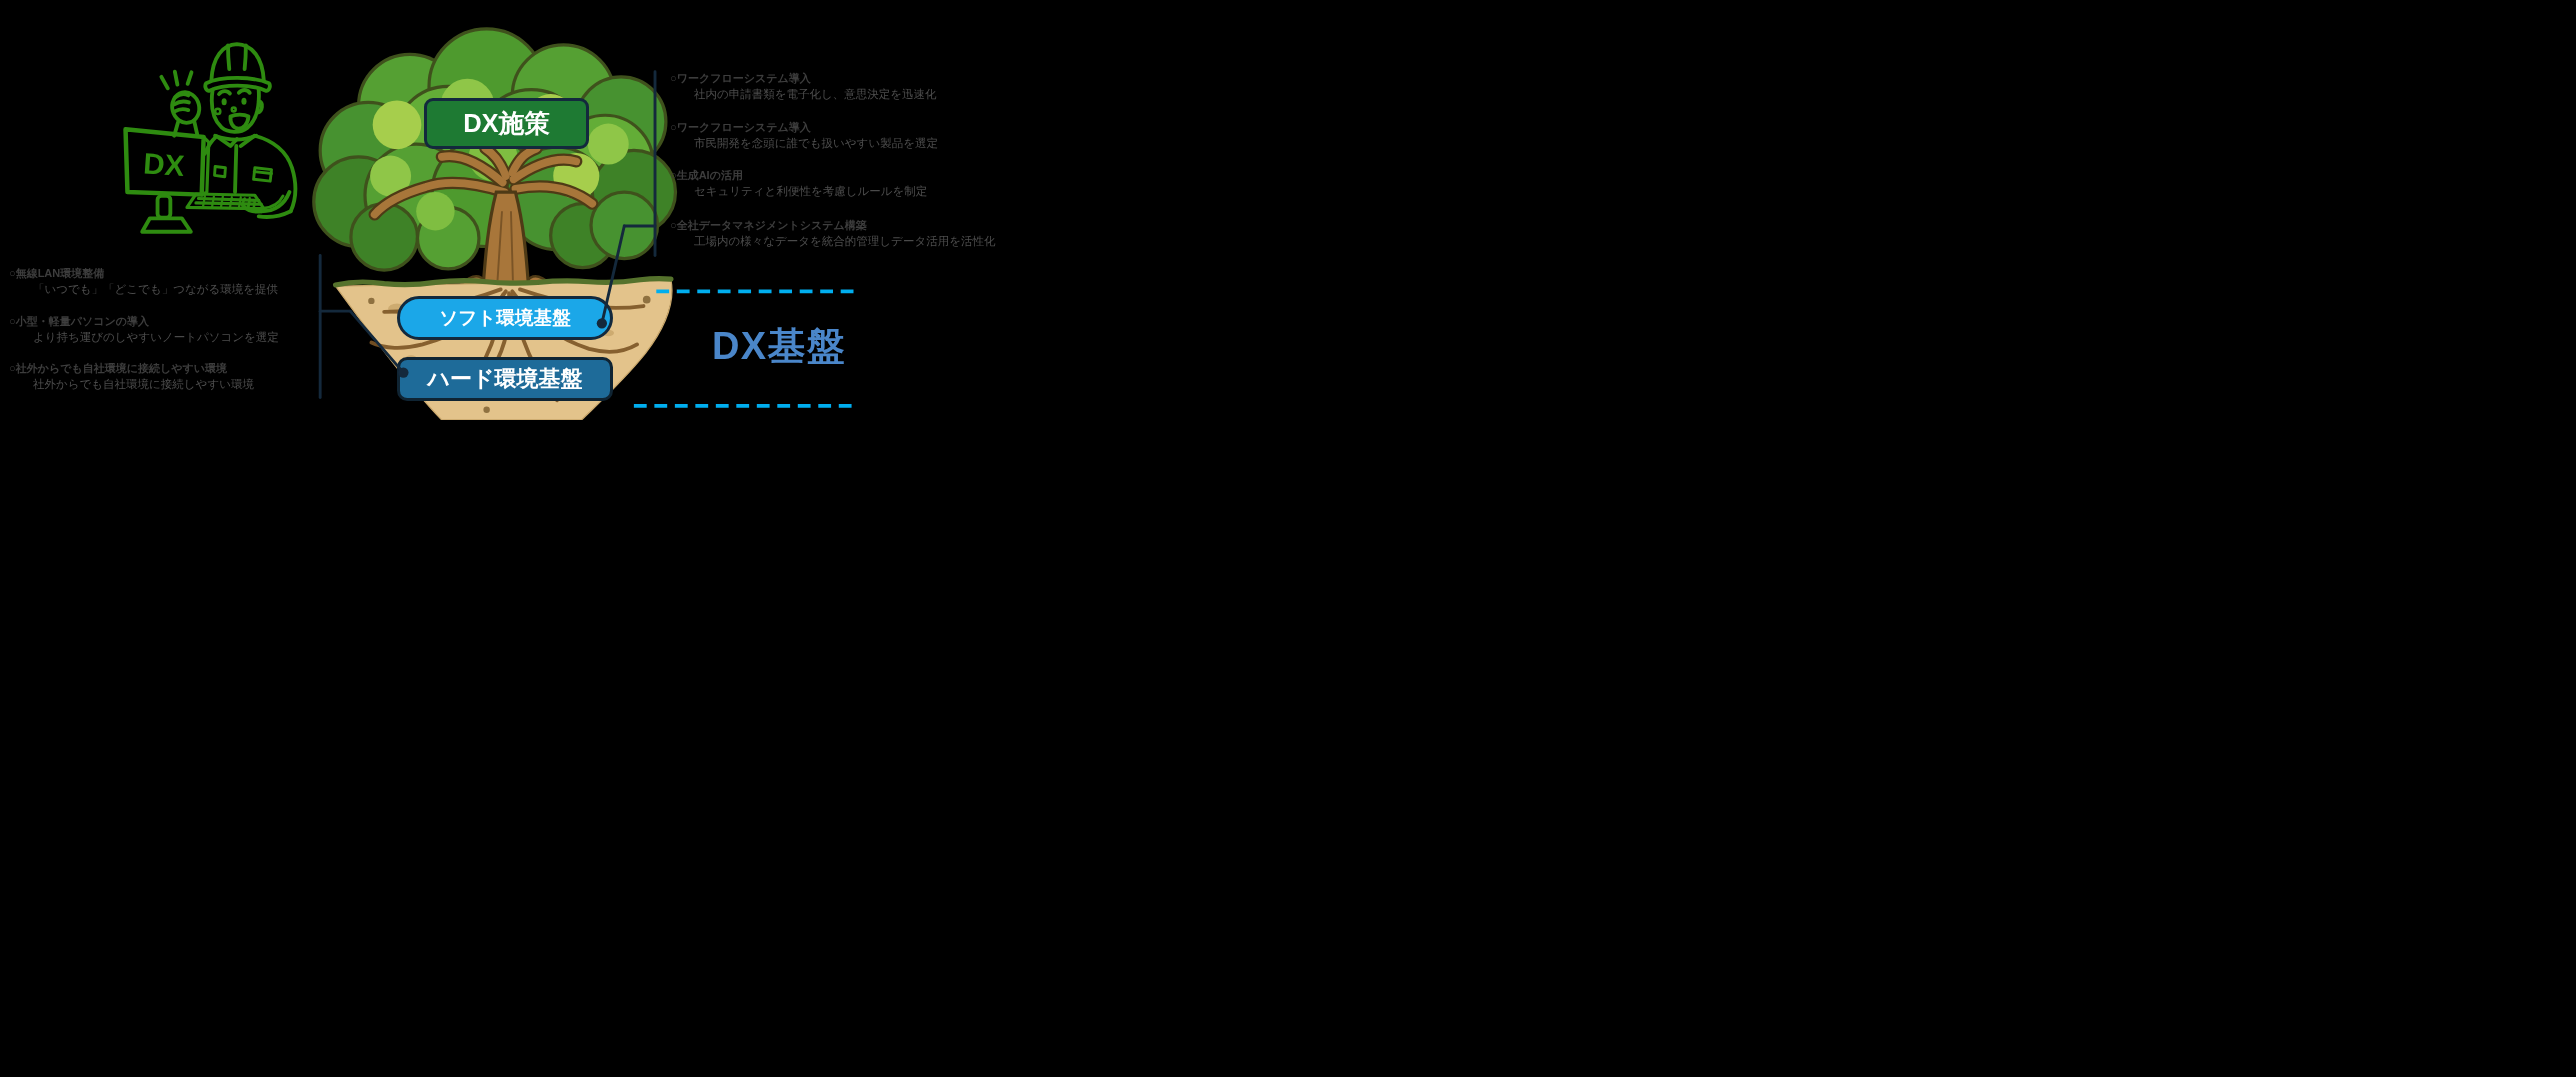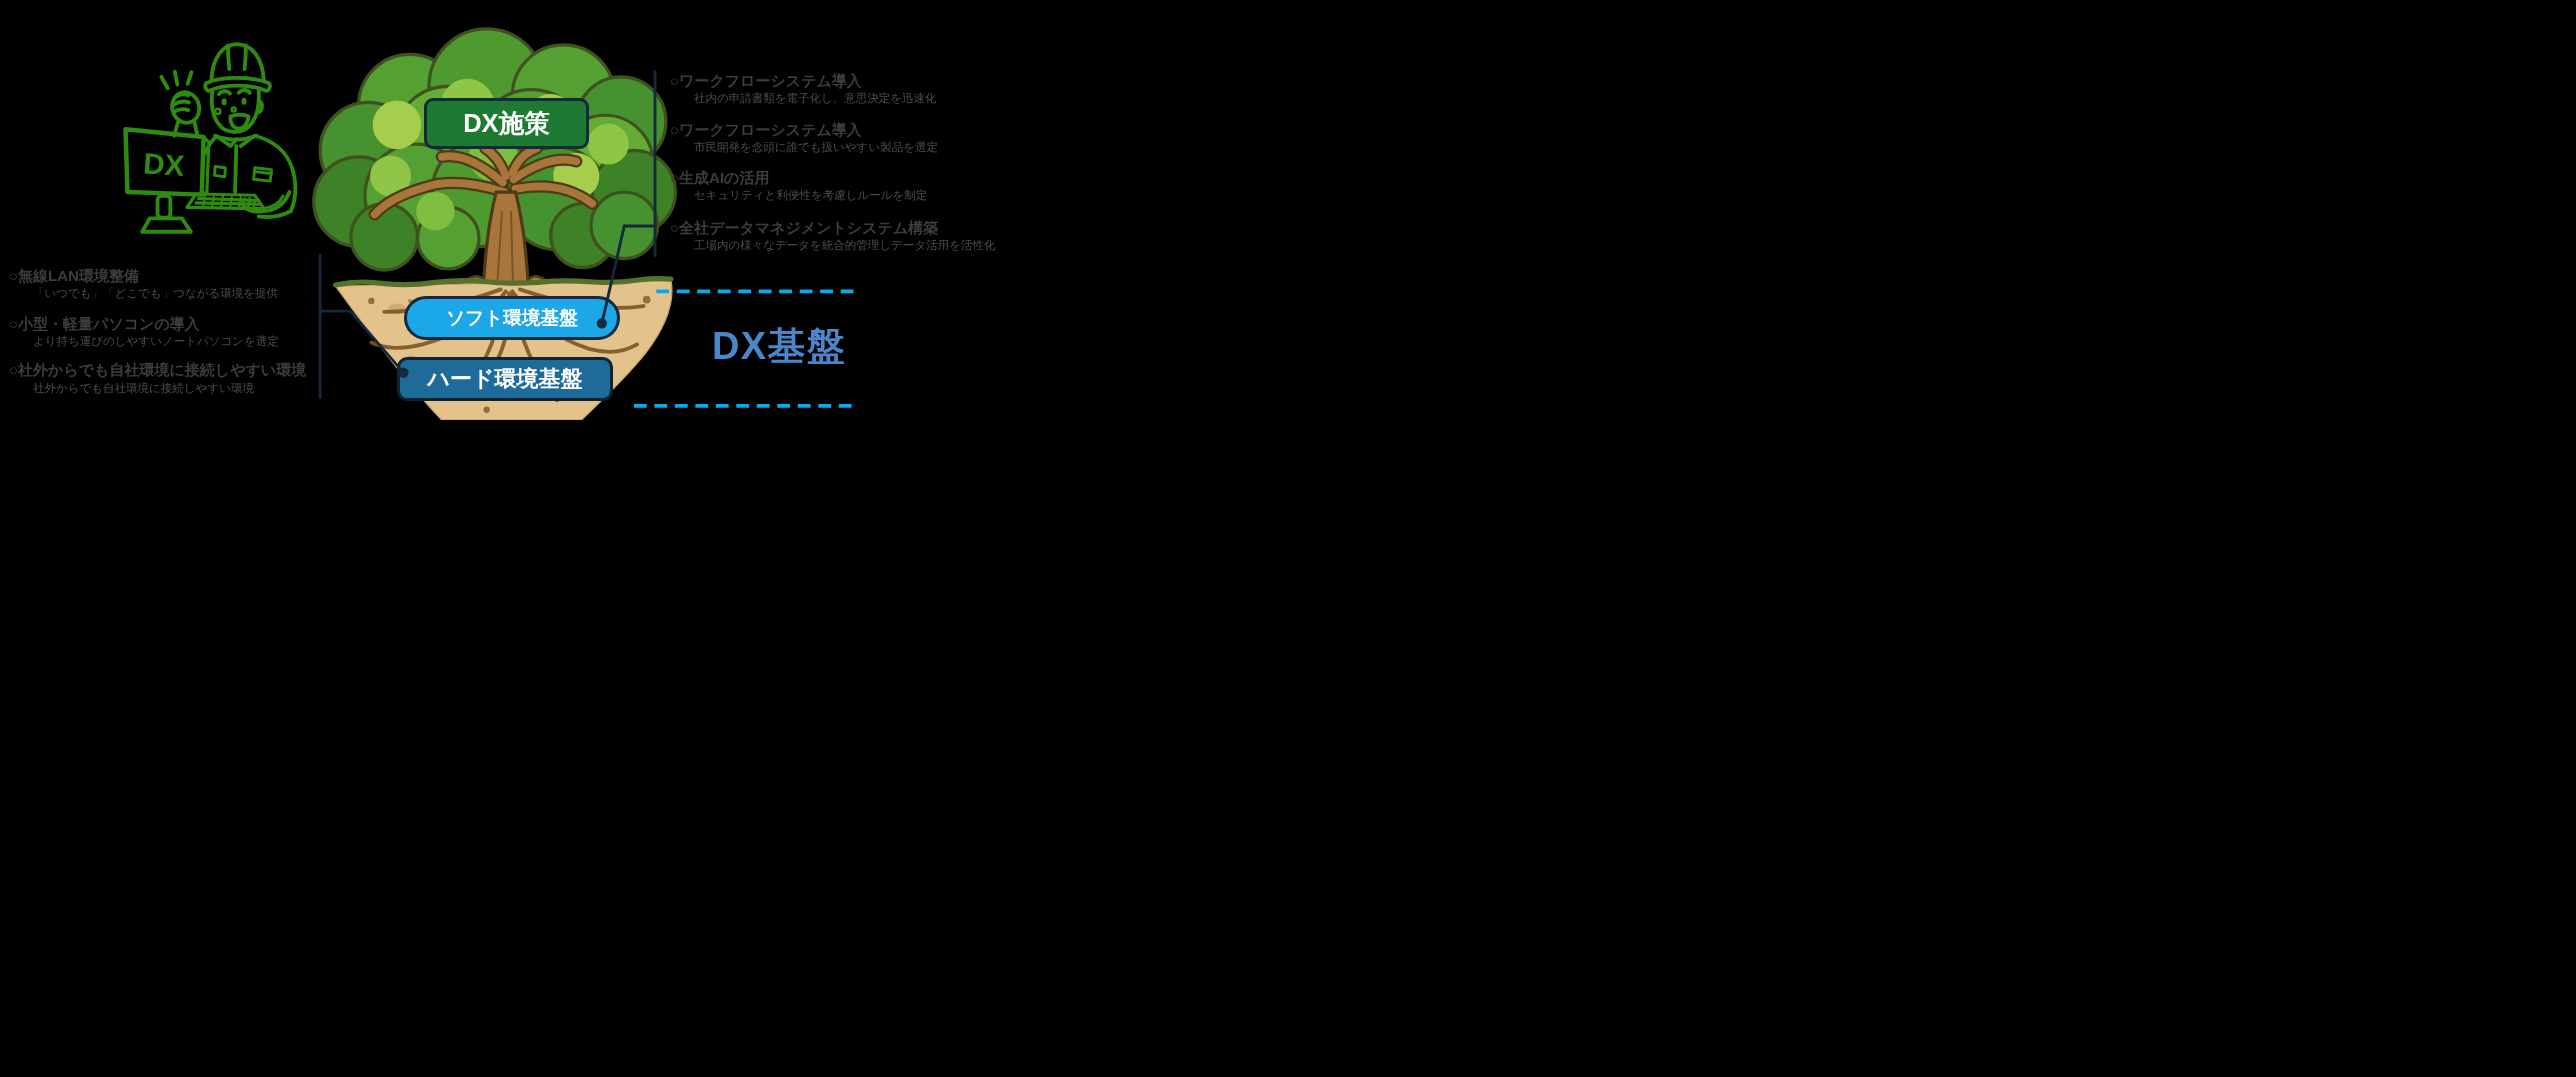--- a/index.html
+++ b/index.html
@@ -27,21 +27,20 @@
     border:3.2px solid var(--navy,#13293D);
     border-radius:9px;
     font-size:25.6px;
   }
   .box-soft{
     left:397px;top:296px;width:216px;height:44px;
     background:var(--cyan-box,#1BA7E8);
     border:3.2px solid var(--navy,#13293D);
     border-radius:22px;
     font-size:18.6px;
-    margin-left:7px;
   }
   .box-hard{
     left:397px;top:357px;width:216px;height:44px;
     background:var(--steel-box,#1E6B99);
     border:3.2px solid var(--navy-dark,#0F2433);
     border-radius:10.2px;
     font-size:22px;
   }
 
   
@@ -49,21 +48,21 @@
     position:absolute;
     left:712px;top:321px;
     font-size:38px;font-weight:800;
     letter-spacing:1.3px;
     color:var(--blue-label,#4A86C9);
   }
 
   
   .item{position:absolute;left:0;}
   .item .title{
-    font-size:15px;font-weight:bold;
+    font-size:11px;font-weight:bold;
     color:var(--text-dark,#3D3D3D);
     line-height:1.15;white-space:nowrap;
   }
   .item .desc{
     font-size:11.5px;
     color:var(--text-sub,#4D4D4D);
     margin:3.2px 0 0 24px;
     line-height:1.2;white-space:nowrap;
   }
   .right-list{position:absolute;left:670px;top:72px;width:333px;height:186px;}

